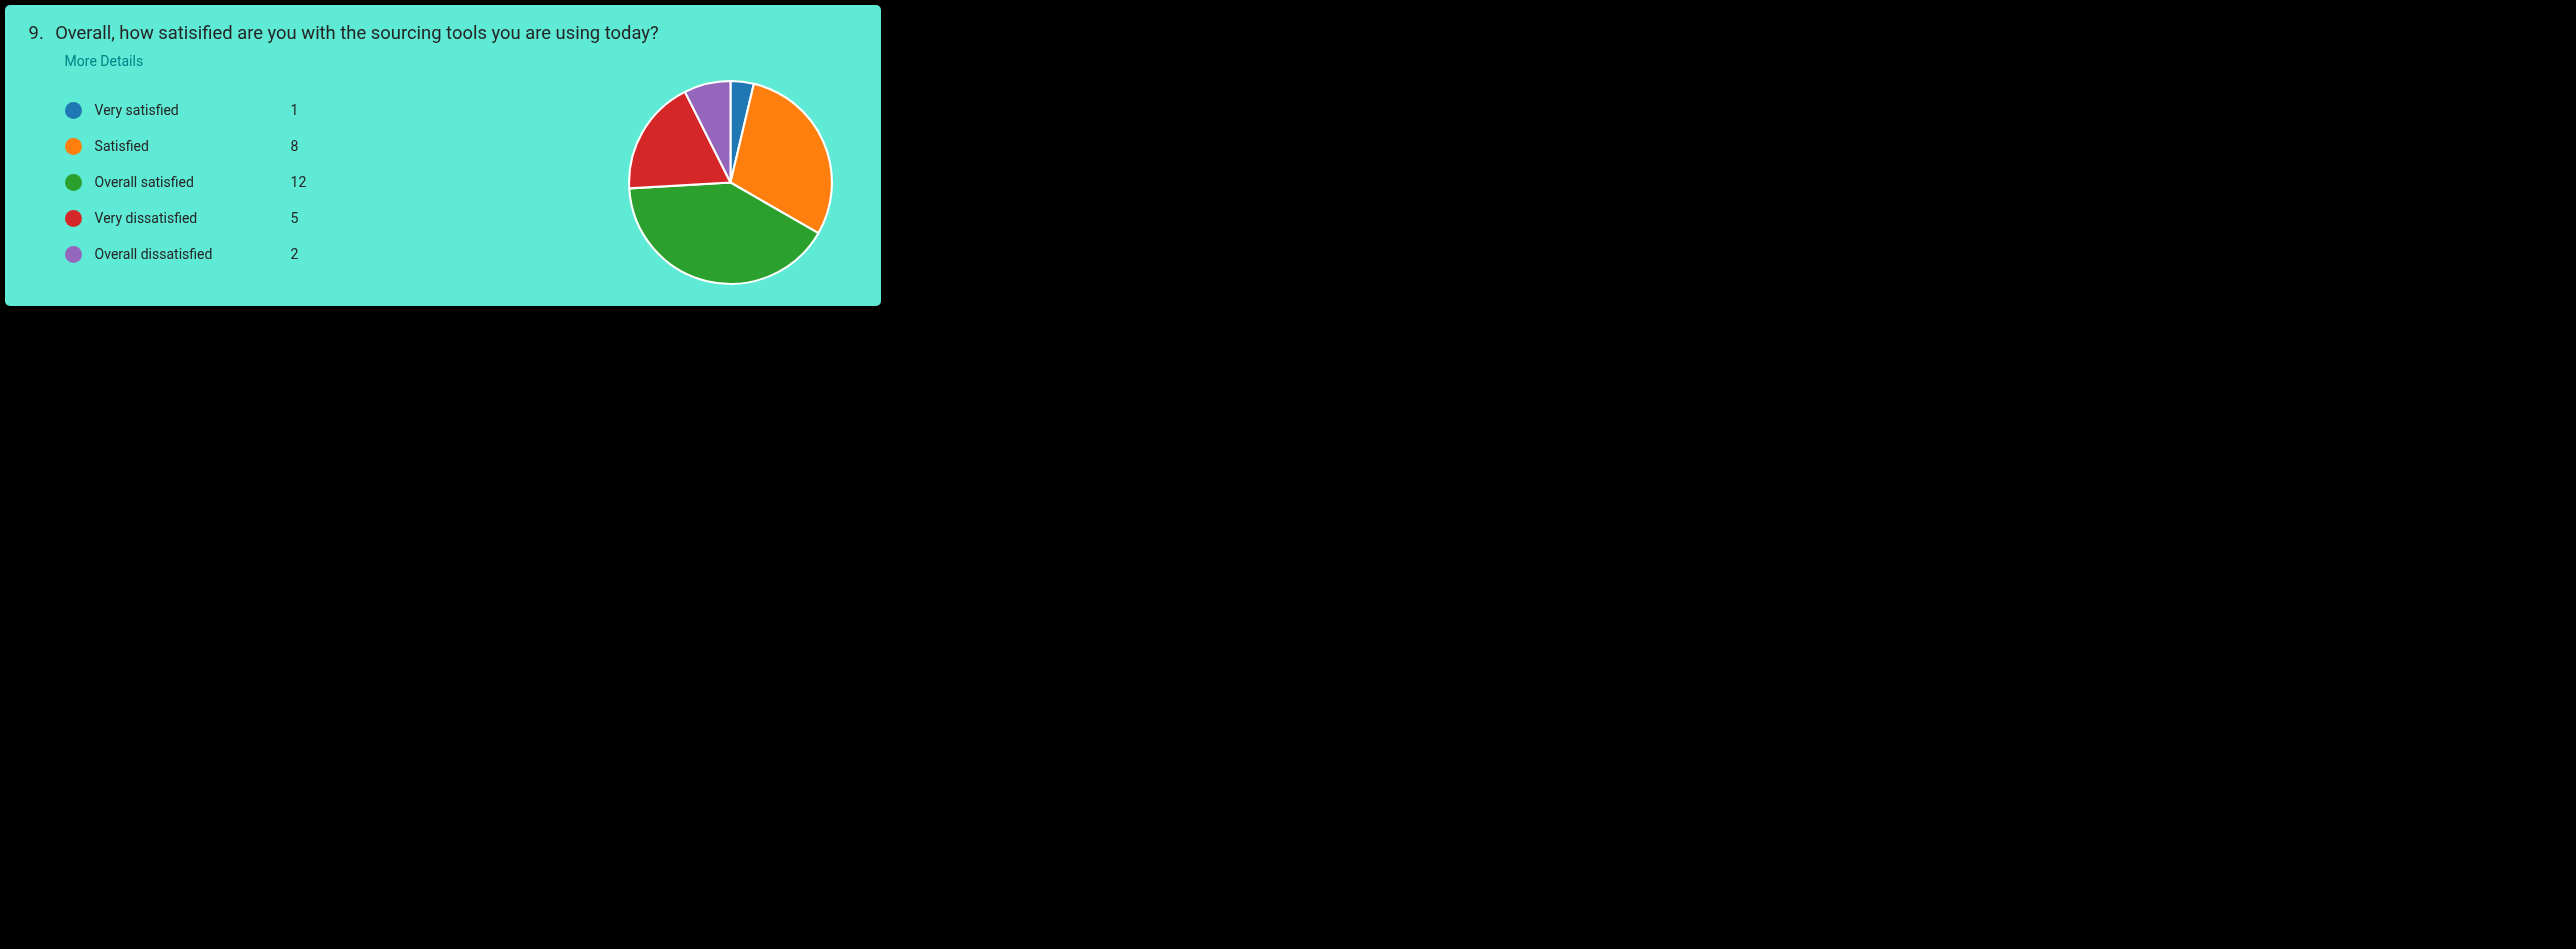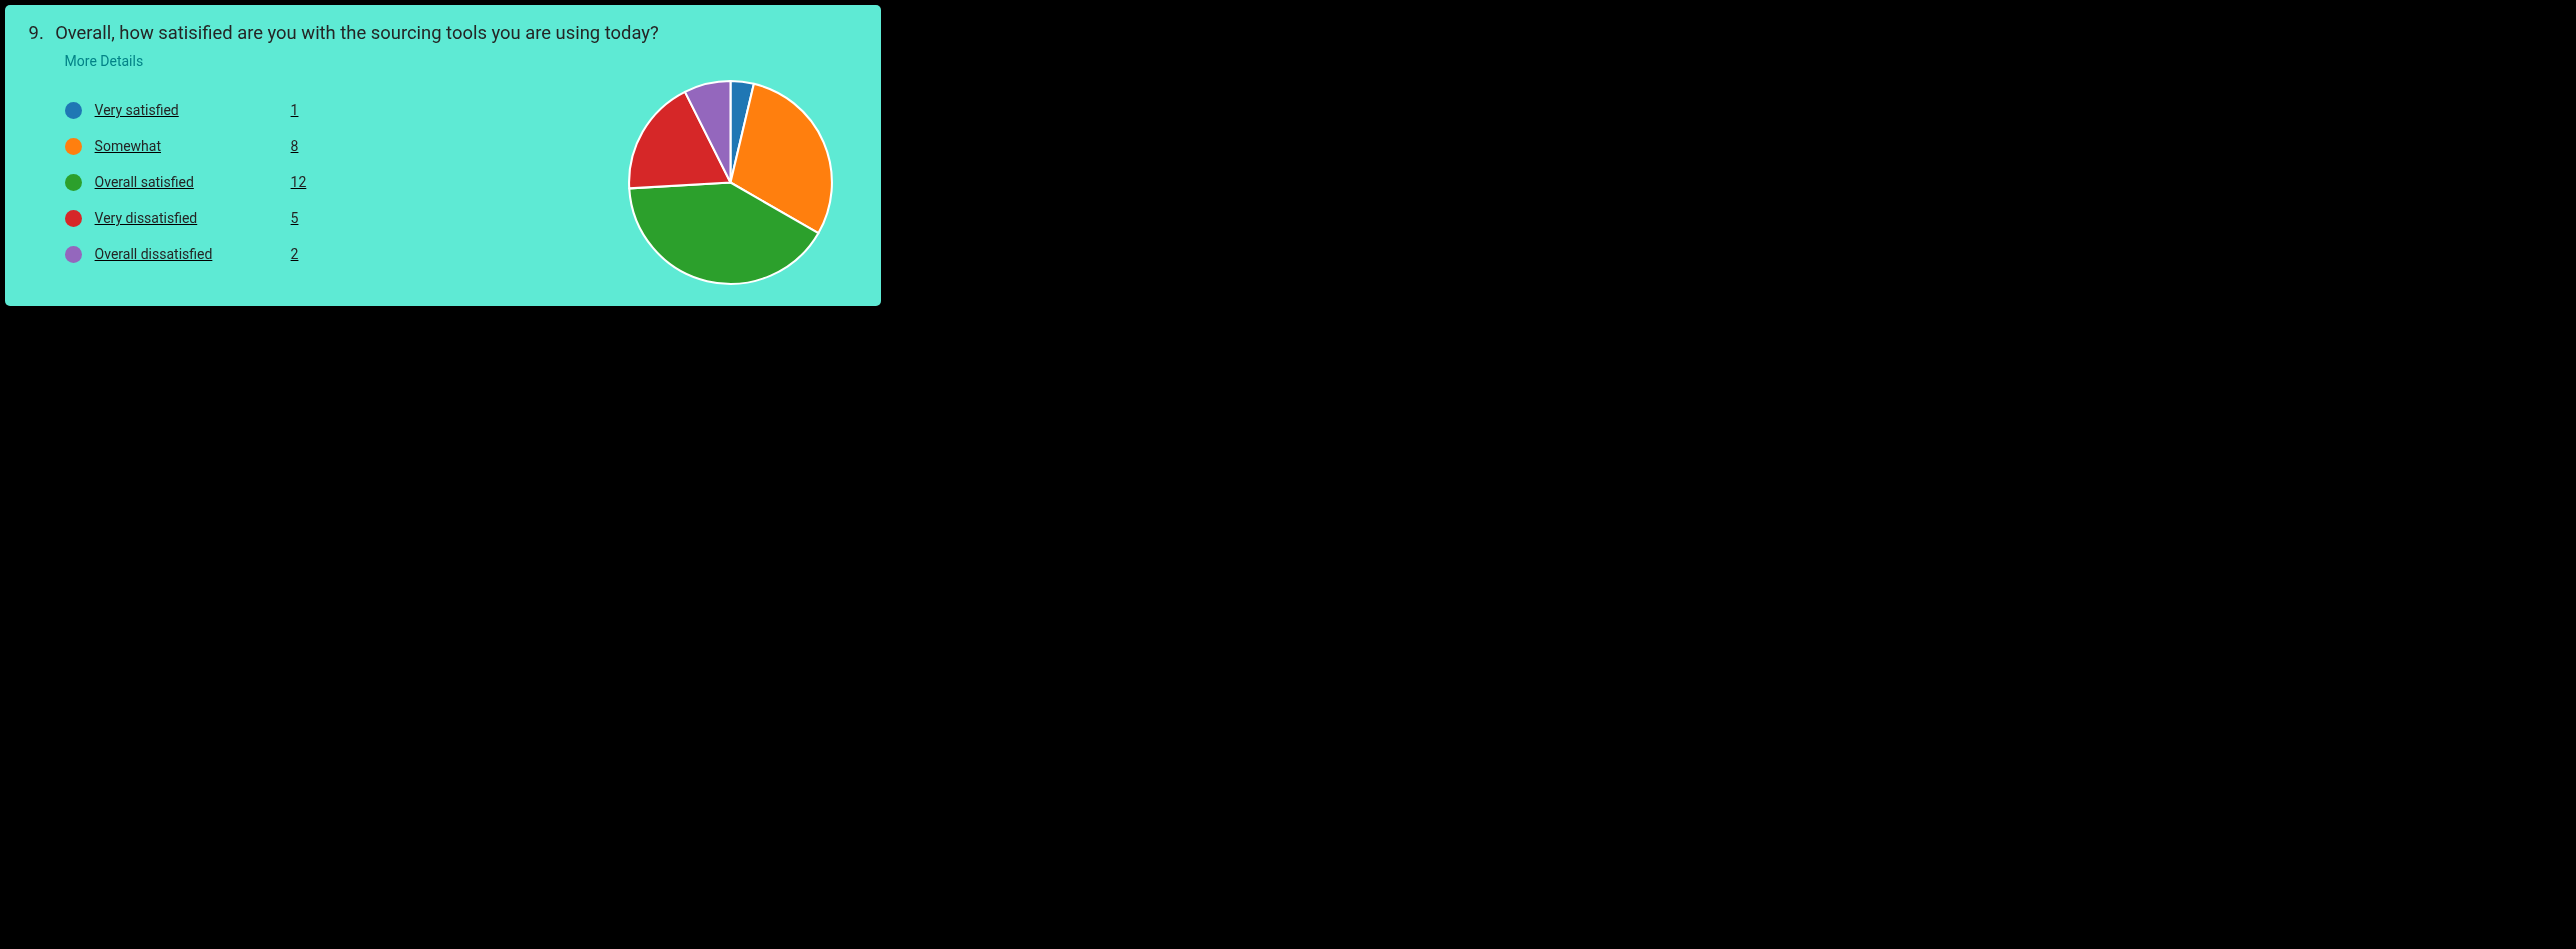--- a/index.html
+++ b/index.html
@@ -41,21 +41,20 @@
     padding-left: 36px;
     padding-right: 11.5px;
   }
   .legend {
     flex: 0 0 auto;
   }
   .legend-item {
     display: flex;
     align-items: center;
     height: 36px;
-    text-decoration: underline;
   }
   .swatch {
     width: 17.3px;
     height: 17.3px;
     border-radius: 50%;
     flex: 0 0 17.3px;
     margin-right: 12.7px;
   }
   .legend-label {
     font-size: 14px;
@@ -98,21 +97,21 @@
   <div class="content">
 
     <div class="legend">
       <div class="legend-item">
         <span class="swatch" style="background:#1f77b4"></span>
         <span class="legend-label">Very satisfied</span>
         <span class="legend-value">1</span>
       </div>
       <div class="legend-item">
         <span class="swatch" style="background:#ff7f0e"></span>
-        <span class="legend-label">Somewhat</span>
+        <span class="legend-label">Satisfied</span>
         <span class="legend-value">8</span>
       </div>
       <div class="legend-item">
         <span class="swatch" style="background:#2ca02c"></span>
         <span class="legend-label">Overall satisfied</span>
         <span class="legend-value">12</span>
       </div>
       <div class="legend-item">
         <span class="swatch" style="background:#d62728"></span>
         <span class="legend-label">Very dissatisfied</span>

